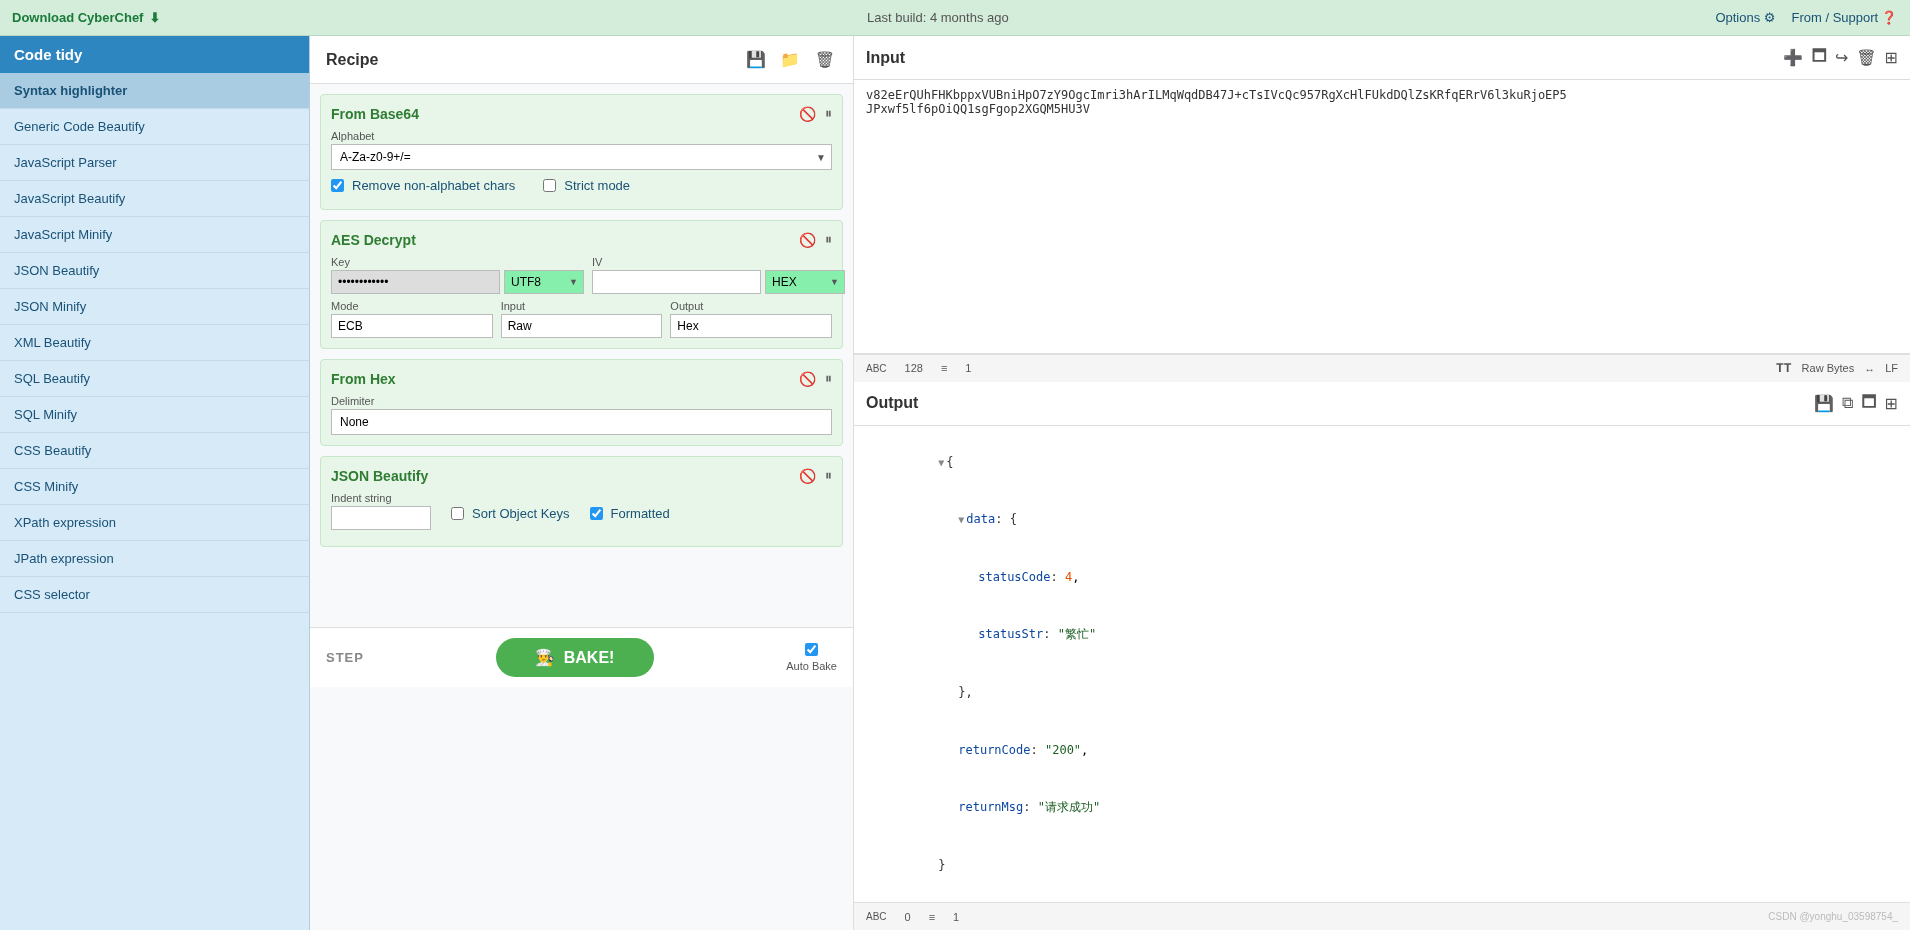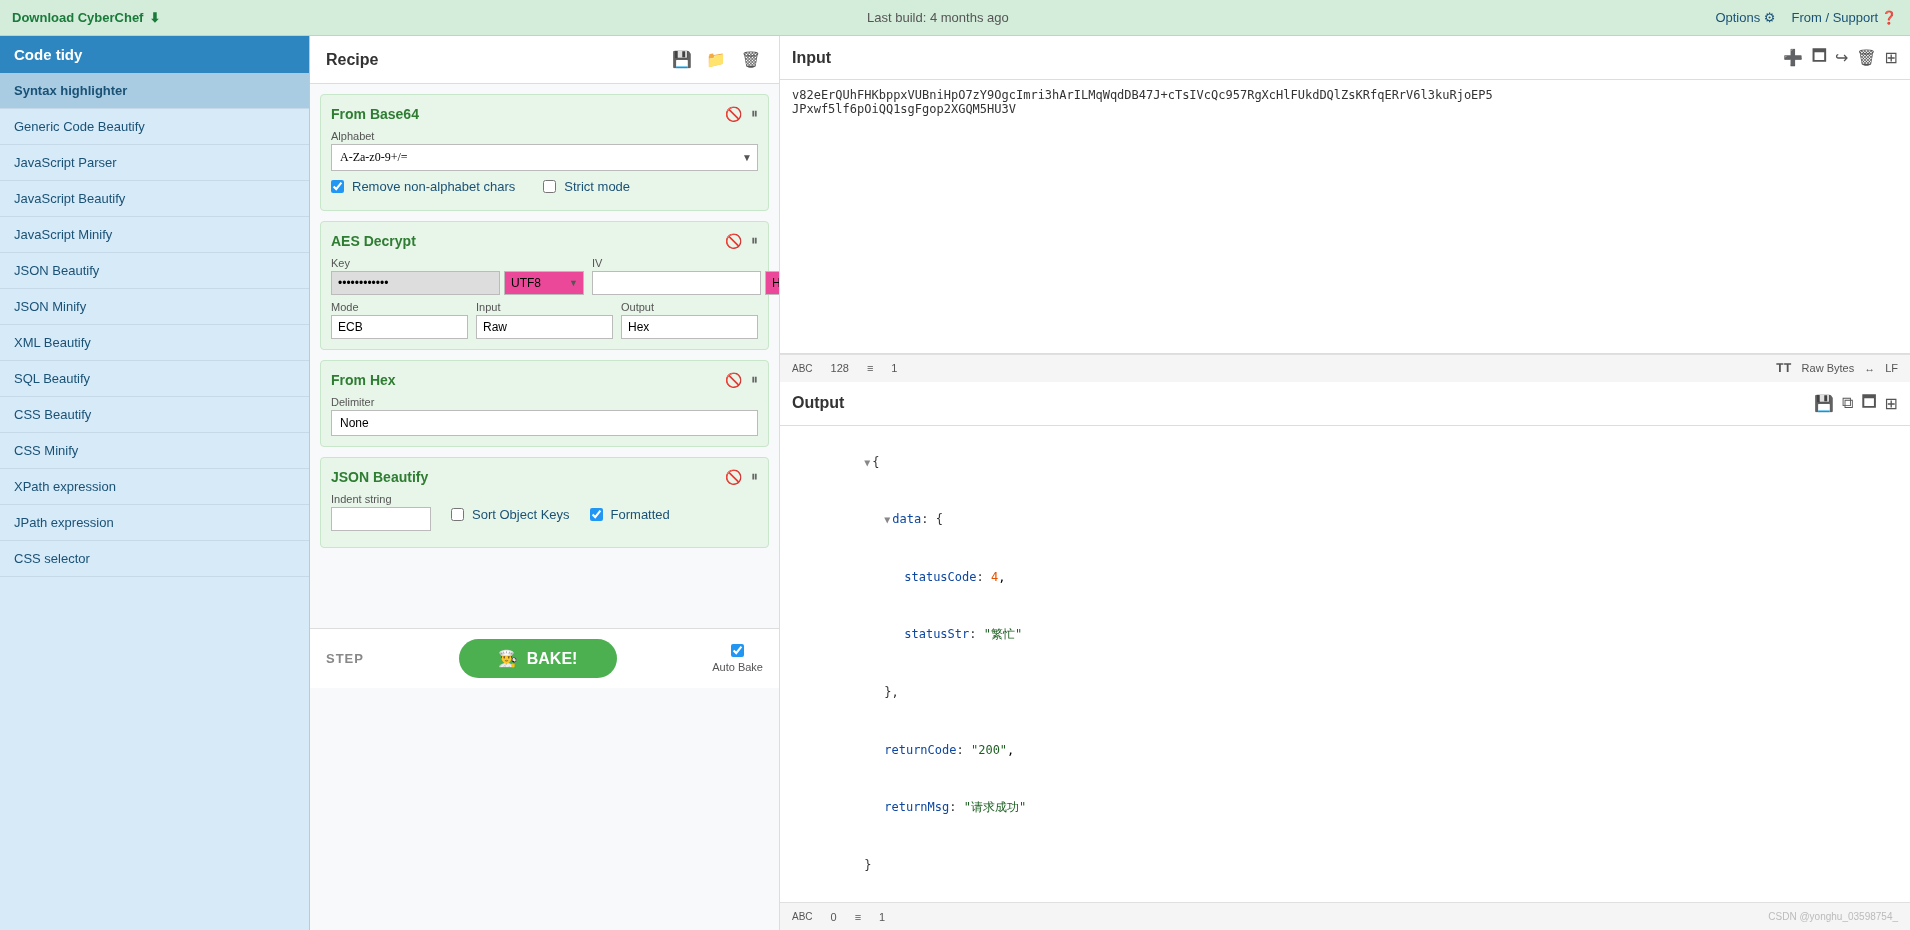--- a/index.html
+++ b/index.html
@@ -29,21 +29,21 @@
       background: #2e86c1; color: white; padding: 10px 14px; font-size: 15px; font-weight: bold;
     }
     .sidebar-item {
       padding: 10px 14px; cursor: pointer; color: #1a5276; border-bottom: 1px solid #c5d9e8;
       font-size: 13px;
     }
     .sidebar-item.active { background: #a9cce3; font-weight: bold; }
 
     
     .recipe-panel {
-      width: 470px; background: #f8f9fa; overflow-y: auto; flex-shrink: 0;
+      width: 544px; background: #f8f9fa; overflow-y: auto; flex-shrink: 0;
       border-right: 1px solid #ddd; padding: 0;
     }
     .recipe-header {
       display: flex; align-items: center; justify-content: space-between;
       padding: 12px 16px; background: #fff; border-bottom: 1px solid #ddd;
     }
     .recipe-title { font-size: 16px; font-weight: bold; color: #333; }
     .recipe-icons { display: flex; gap: 10px; }
     .recipe-icon-btn {
       background: none; border: none; cursor: pointer; color: #555; font-size: 16px; padding: 2px;
@@ -58,21 +58,21 @@
     }
     .recipe-block-title { font-weight: bold; color: #2e7d32; font-size: 14px; }
     .recipe-block-controls { display: flex; gap: 8px; align-items: center; }
     .block-ctrl-btn { background: none; border: none; cursor: pointer; color: #666; font-size: 14px; }
 
     .field-row { display: flex; align-items: center; gap: 8px; margin-bottom: 6px; }
     .field-label { font-size: 11px; color: #555; margin-bottom: 2px; }
     .field-group { display: flex; flex-direction: column; }
 
     .select-field {
-      padding: 4px 24px 4px 6px; border: 1px solid #bbb; background: #ec4899;
+      padding: 4px 24px 4px 6px; border: 1px solid #bbb; background: #86efac;
       font-size: 12px; cursor: pointer; appearance: none; position: relative;
       min-width: 80px;
     }
     .select-wrapper { position: relative; display: inline-block; }
     .select-wrapper::after {
       content: '▼'; position: absolute; right: 6px; top: 50%; transform: translateY(-50%);
       font-size: 9px; pointer-events: none; color: #555;
     }
 
     .alphabet-field {
@@ -220,20 +220,23 @@
     <div class="sidebar-item">
       <span>JSON Minify</span>
     </div>
     <div class="sidebar-item">
       <span>XML Beautify</span>
     </div>
     <div class="sidebar-item">
       <span>SQL Beautify</span>
     </div>
     <div class="sidebar-item">
+      <span>SQL Minify</span>
+    </div>
+    <div class="sidebar-item">
       <span>CSS Beautify</span>
     </div>
     <div class="sidebar-item">
       <span>CSS Minify</span>
     </div>
     <div class="sidebar-item">
       <span>XPath expression</span>
     </div>
     <div class="sidebar-item">
       <span>JPath expression</span>
@@ -259,21 +262,21 @@
         <div class="recipe-block-header">
           <span class="recipe-block-title">From Base64</span>
           <div class="recipe-block-controls">
             <button class="block-ctrl-btn">🚫</button>
             <button class="block-ctrl-btn">⏸</button>
           </div>
         </div>
         <div class="field-group" style="margin-bottom:8px;">
           <div class="field-label">Alphabet</div>
           <div class="alphabet-wrapper">
-            <input type="text" class="alphabet-field" style=" font-family: Liberation Serif, serif;" value="A-Za-z0-9+/=">
+            <input type="text" class="alphabet-field" style="" value="A-Za-z0-9+/=">
             <span class="dropdown-arrow">▼</span>
           </div>
         </div>
         <div class="checkbox-row">
           <input type="checkbox" id="cb-remove" class="cb-blue" checked="" style="">
           <label for="cb-remove">Remove non-alphabet chars</label>
           <input type="checkbox" id="cb-strict" class="cb-blue" style="margin-left: 20px;">
           <label for="cb-strict">Strict mode</label>
         </div>
       </div>

